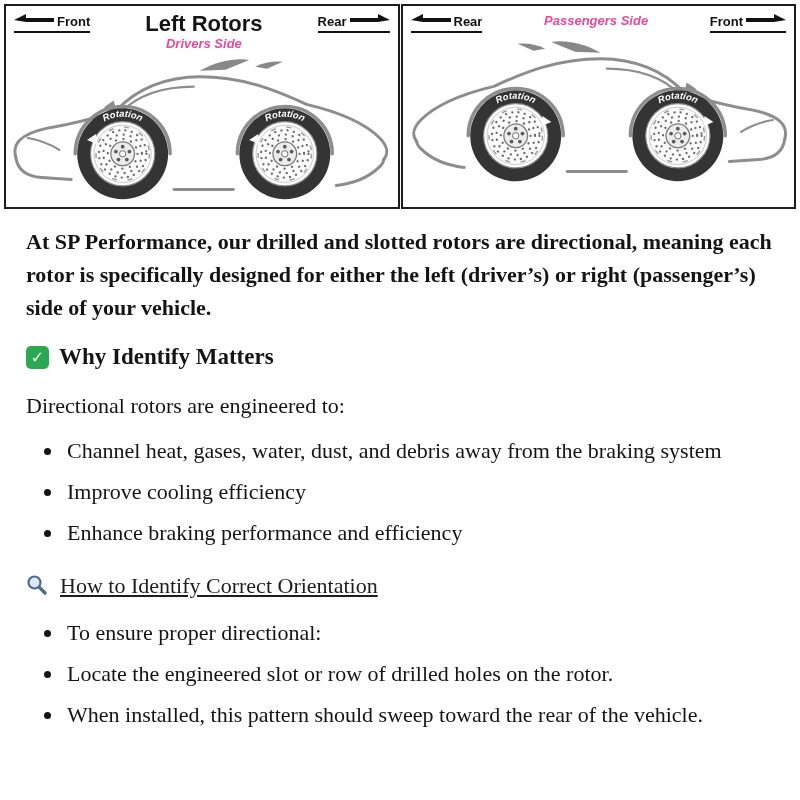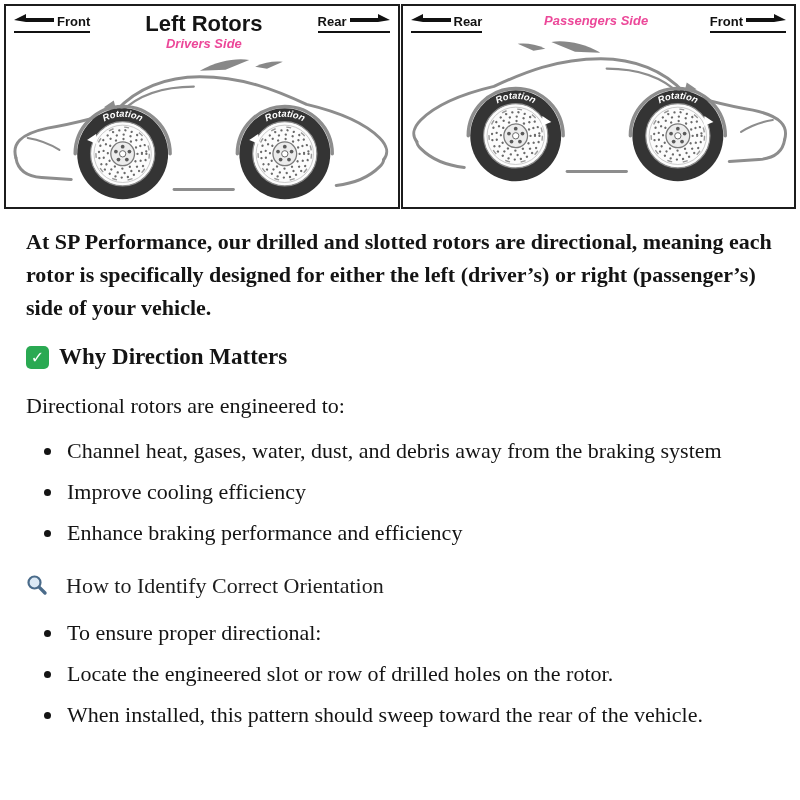--- a/index.html
+++ b/index.html
@@ -26,22 +26,22 @@
   .intro { margin:0 0 10px 0; max-width:748px;font-weight:bold; }
   .h-check { display:flex; align-items:center; gap:10px; font-size:23px; font-weight:bold;
              margin:16px 0 6px 0; }
   .check-box { display:inline-flex; align-items:center; justify-content:center;
                width:23px; height:23px; background:#2aa952; border-radius:5px;
                color:#fff; font-size:16px; font-weight:bold; flex:0 0 auto;
                font-family:"DejaVu Sans", sans-serif; }
   .lead { margin:14px 0 8px 0; }
   ul.bullets { margin:12px 0 10px 0; padding-left:38px; list-style:disc; }
   ul.bullets li { margin-bottom:7px; padding-left:3px; max-width:702px;margin-top:8px; }
-  .h-mag { display:flex; align-items:center; gap:18px; font-size:22px; font-weight:normal;
-           margin:20px 0 14px 0; color:#1d1d1d; }
+  .h-mag { display:flex; align-items:center; gap:12px; font-size:22px; font-weight:normal;
+           margin:20px 0 14px 0; color:#1d1d1d;text-decoration:underline; }
   .mag-icon { flex:0 0 auto; display:inline-block; }
 </style>
 </head>
 <body>
 
 <div class="page">
 
   <div class="diagram">
 
     <div class="panel">
@@ -159,21 +159,21 @@
       </svg>
     </div>
   </div>
 
   <div class="content">
 
     <p class="intro">At SP Performance, our drilled and slotted rotors are directional, meaning each rotor is specifically designed for either the left (driver’s) or right (passenger’s) side of your vehicle.</p>
 
     <div class="h-check">
       <span class="check-box">✓</span>
-      <span>Why Direction Matters</span>
+      <span>Why Identify Matters</span>
     </div>
 
     <p class="lead">Directional rotors are engineered to:</p>
 
     <ul class="bullets">
       <li>Channel heat, gases, water, dust, and debris away from the braking system</li>
       <li>Improve cooling efficiency</li>
       <li>Enhance braking performance and efficiency</li>
     </ul>
 

